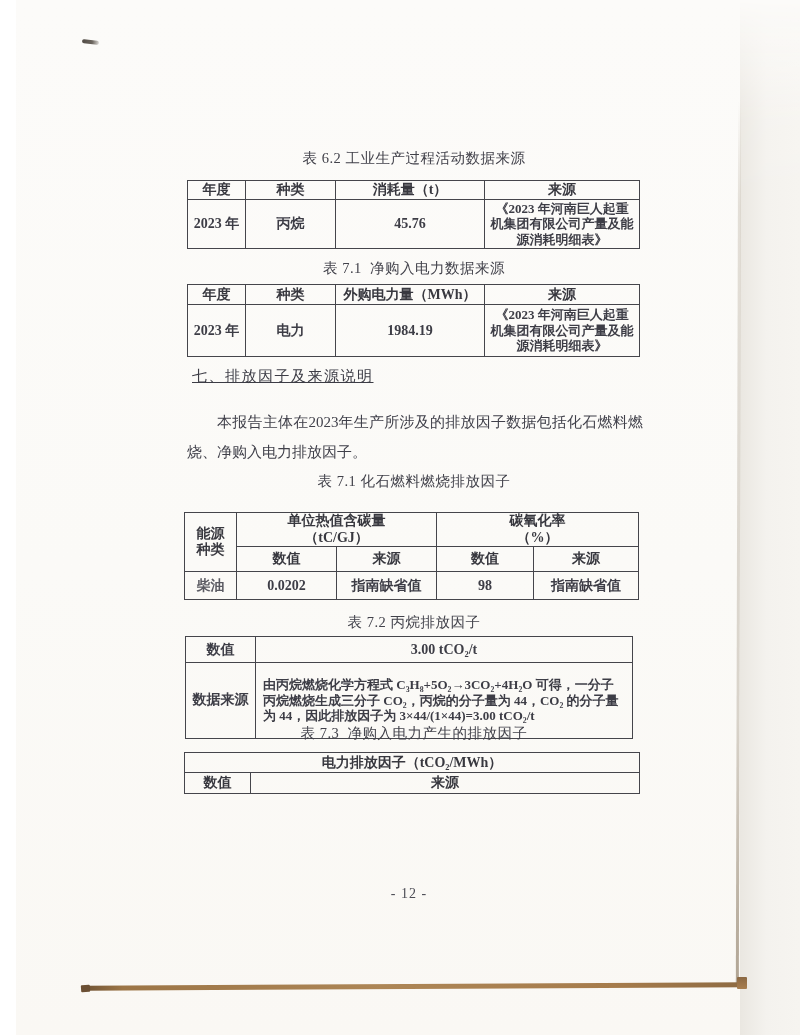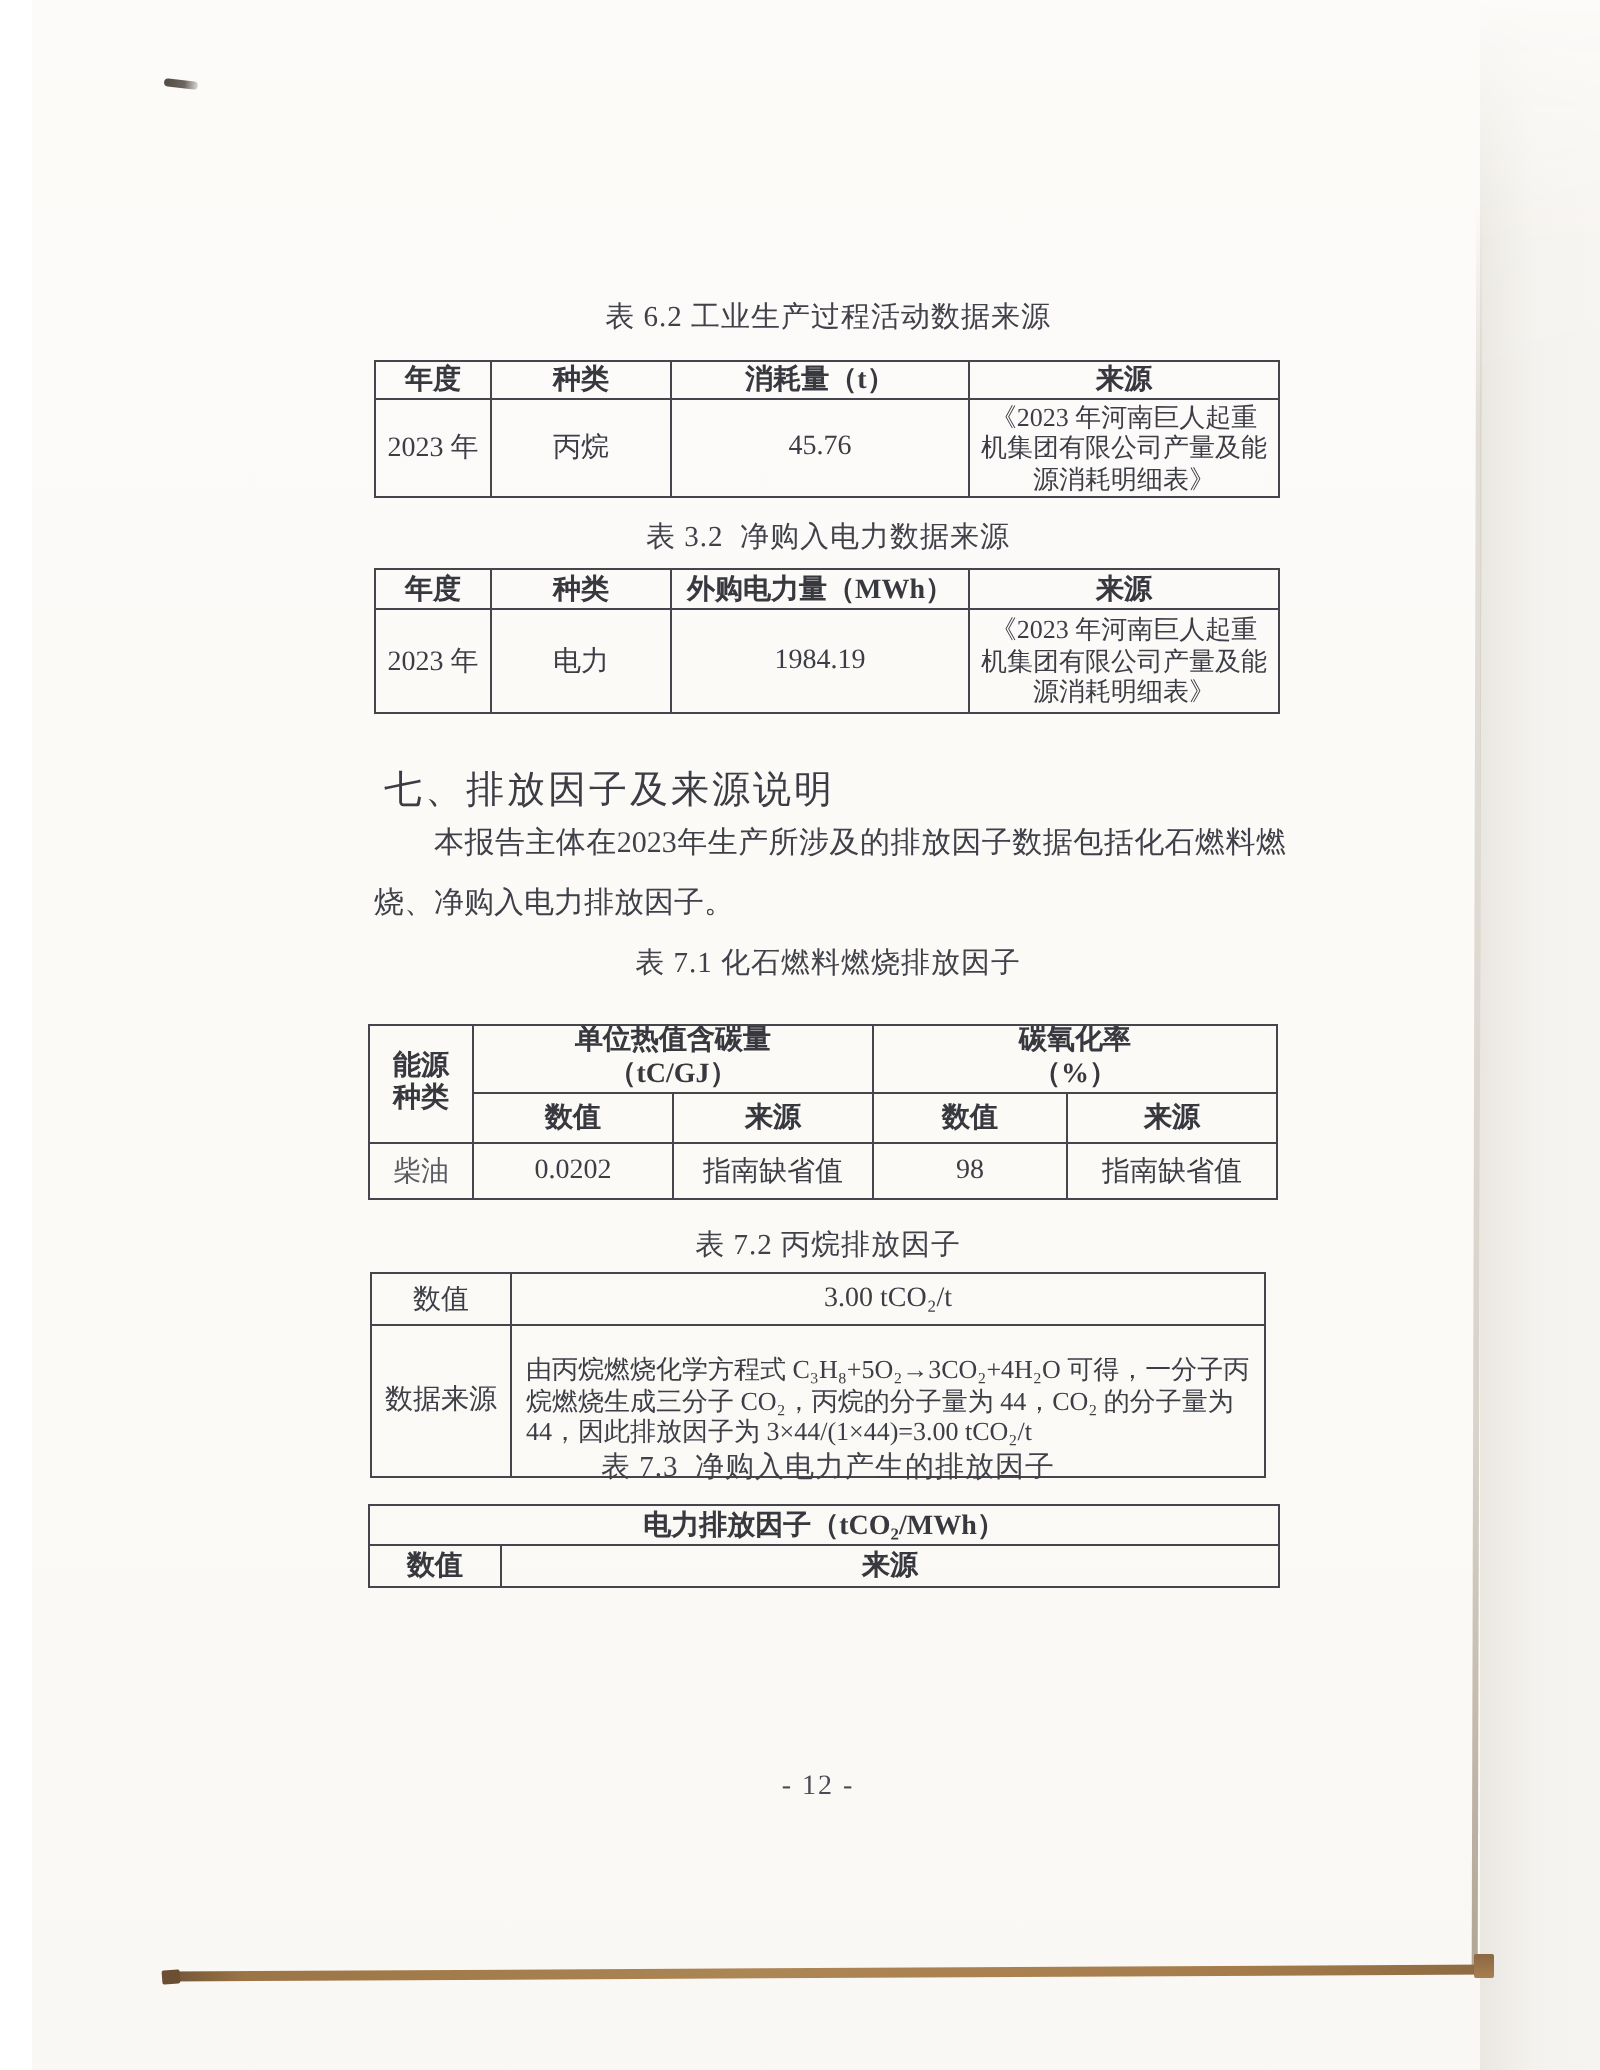--- a/index.html
+++ b/index.html
@@ -40,38 +40,38 @@
     position:absolute;left:66px;top:40px;width:17px;height:4px;border-radius:2px;
     background:linear-gradient(90deg,#514b45 0%,#6b655e 60%,rgba(120,112,104,.25) 100%);
     transform:rotate(7deg);
   }
   
   .caption{
     position:absolute;left:170px;width:456px;text-align:center;
     font-size:14.5px;letter-spacing:.5px;white-space:pre;color:#41414a;
   }
   .heading{
-    position:absolute;left:176px;top:382px;font-size:19px;letter-spacing:1.5px;color:#3c3c45;
+    position:absolute;left:176px;top:367px;font-size:15px;letter-spacing:1.5px;color:#3c3c45;text-decoration:underline;
   }
   .para{
     position:absolute;left:171px;top:407px;width:456px;
     font-size:15px;line-height:30px;text-indent:30px;text-align:justify;color:#40404a;
   }
   .pagenum{
     position:absolute;left:170px;top:886px;width:446px;text-align:center;
     font-size:14px;letter-spacing:1px;color:#4b4b54;
   }
   
   table.tbl{
     position:absolute;border-collapse:collapse;table-layout:fixed;
     background:transparent;color:#3d3d46;
   }
   .tbl th,.tbl td{
     border:1px solid #45454b;text-align:center;vertical-align:middle;
-    font-size:14px;font-weight:normal;padding:0 4px;overflow:hidden;
+    font-size:14px;font-weight:bold;padding:0 4px;overflow:hidden;
   }
   .tbl th{font-weight:bold;color:#38383f;}
   .tbl .small{font-size:13px;line-height:15.5px;}
   .tbl .left{text-align:left;padding:14px 7px;word-break:break-all;}
   .pre{white-space:pre-line;line-height:16.5px;}
   .t62{left:171px;top:180px;width:452px;}
   .t62 tr.rh{height:19px;} .t62 tr.rd{height:49px;}
   .t63{left:171px;top:284px;width:452px;}
   .t63 tr.rh{height:20px;} .t63 tr.rd{height:52px;}
   .t71{left:168px;top:512px;width:454px;border-radius:18px;}
@@ -112,21 +112,21 @@
         </tr>
         <tr class="rd">
           <td>2023 年</td>
           <td>丙烷</td>
           <td>45.76</td>
           <td class="small">《2023 年河南巨人起重机集团有限公司产量及能源消耗明细表》</td>
         </tr>
       </tbody>
     </table>
 
-    <div class="caption" style="top:259px">表 3.2  净购入电力数据来源</div>
+    <div class="caption" style="top:259px">表 7.1  净购入电力数据来源</div>
     <table class="tbl t63">
       <colgroup>
           <col style="width:58px">
           <col style="width:90px">
           <col style="width:149px">
           <col style="width:155px">
         </colgroup>
       <tbody>
         <tr class="rh">
           <th>年度</th>

